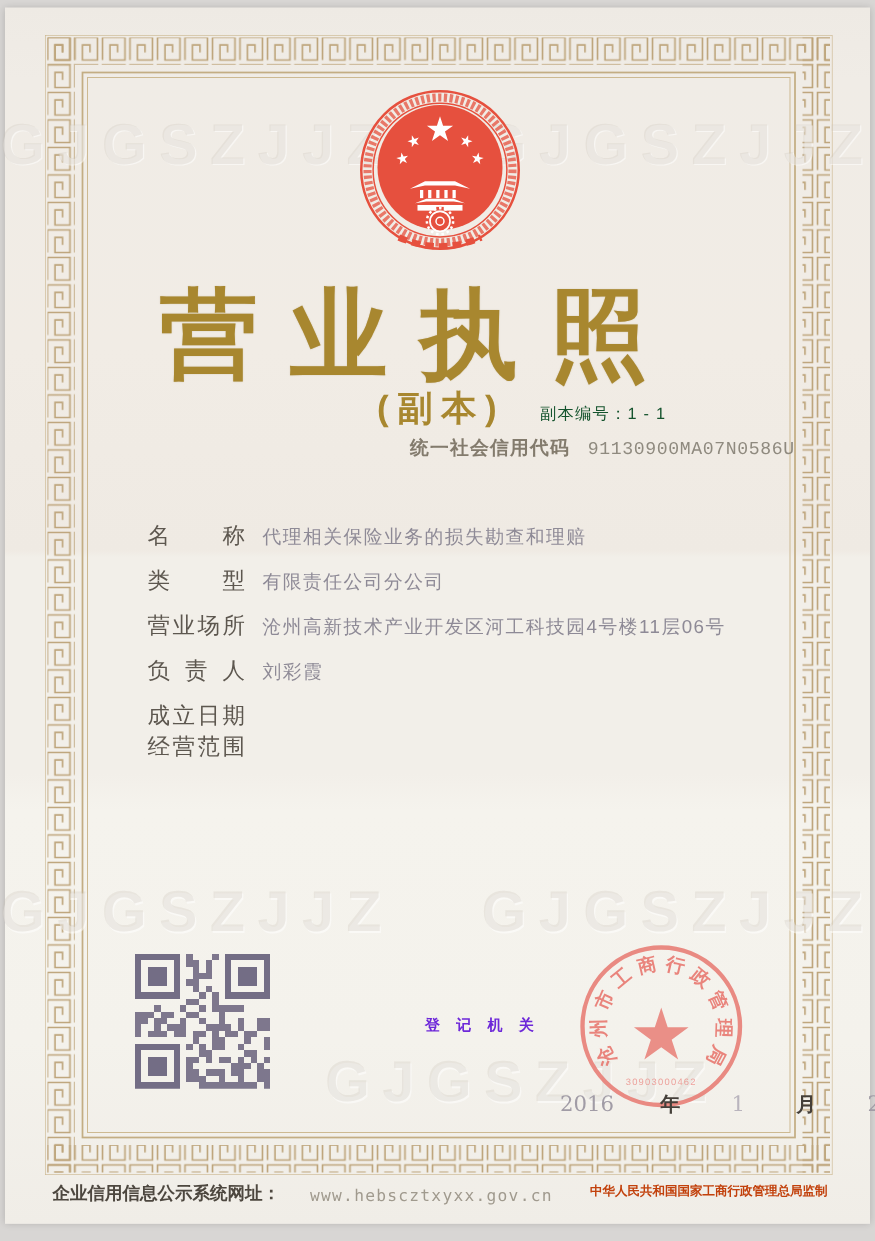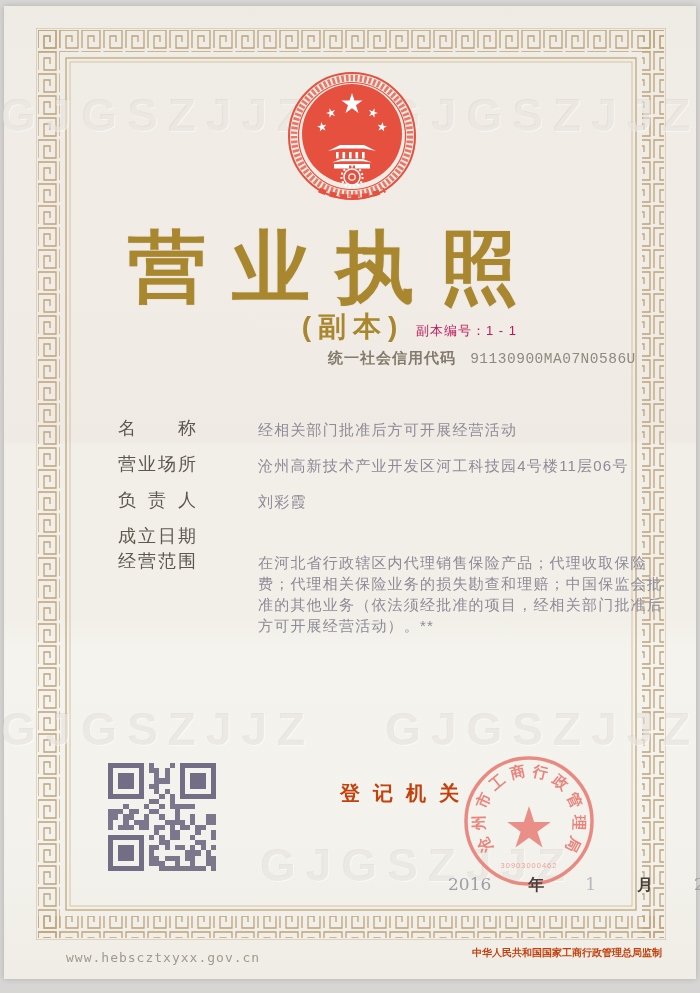--- a/index.html
+++ b/index.html
@@ -33,42 +33,42 @@
     position:absolute;left:0;top:216px;width:672px;
     text-align:center;font-size:78px;font-weight:700;
     color:#a8872f;letter-spacing:26px;margin-right:-26px;
     text-shadow:0 0 1px rgba(140,110,40,.4);
   }
   .subtitle{
     position:absolute;left:0;top:308px;width:706px;text-align:center;
     font-size:28px;font-weight:700;color:#a8872f;letter-spacing:7px;
   }
   .copy-no{
-    position:absolute;left:416px;top:322px;
-    font-size:13px;color:#be185d;letter-spacing:1px;
+    position:absolute;left:432px;top:322px;
+    font-size:13px;color:#14532d;letter-spacing:1px;
   }
   .credit-line{position:absolute;left:328px;top:349px;font-size:15px;}
   .credit-label{color:#837b6d;font-weight:700;letter-spacing:1px;}
   .credit-value{color:#8f8a7f;font-family:"Liberation Mono",monospace;font-size:14.5px;margin-left:10px;letter-spacing:.5px;}
   .fields{position:absolute;left:118px;top:417px;width:548px;}
-  .field-row{display:flex;align-items:flex-start;margin-bottom:13px;gap:48px;}
+  .field-row{display:flex;align-items:flex-start;margin-bottom:13px;}
   .field-row.tight{margin-bottom:3px;}
   .field-label{
     flex:none;width:78px;font-size:18px;line-height:22px;color:#5d574f;
     text-align:justify;text-align-last:justify;font-weight:500;
   }
   .field-value{
     margin-left:14px;max-width:458px;
     font-size:15px;line-height:21px;letter-spacing:1.2px;
     color:#8e8a96;padding-top:2px;
   }
   .qr{position:absolute;left:108px;top:763px;}
   .reg-label{
-    position:absolute;left:340px;top:780px;
-    font-size:20px;font-weight:600;color:#c2410c;letter-spacing:13px;white-space:nowrap;
+    position:absolute;left:340px;top:812px;
+    font-size:12px;font-weight:600;color:#6d28d9;letter-spacing:13px;white-space:nowrap;
   }
   .seal{position:absolute;left:461px;top:753px;opacity:.88;pointer-events:none;}
   .seal text{font-family:"Liberation Sans",sans-serif;}
   .date-row{
     position:absolute;left:448px;top:874px;display:flex;align-items:baseline;
     font-size:16px;color:#443f39;font-weight:600;white-space:nowrap;gap:28px;
   }
   .date-num{color:#a19ca6;font-weight:400;font-size:17px;font-family:"DejaVu Serif",serif;}
   .date-num.faint{color:#b9b4bd;}
   .date-row .gap-s{margin-left:9px;} .date-row .gap-m{margin-left:13px;}
@@ -140,37 +140,40 @@
 </div>
 
 <div class="credit-line">
   <span class="credit-label">统一社会信用代码</span>
   <span class="credit-value">91130900MA07N0586U</span>
 </div>
 
 <div class="fields">
   <div class="field-row">
     <span class="field-label">名称</span>
-    <span class="field-value">经相关部门批准后方可开展经营活动</span>
+    <span class="field-value">代理相关保险业务的损失勘查和理赔</span>
+  </div>
+  <div class="field-row">
+    <span class="field-label">类型</span>
+    <span class="field-value">有限责任公司分公司</span>
   </div>
   <div class="field-row">
     <span class="field-label">营业场所</span>
     <span class="field-value">沧州高新技术产业开发区河工科技园4号楼11层06号</span>
   </div>
   <div class="field-row">
     <span class="field-label">负责人</span>
     <span class="field-value">刘彩霞</span>
   </div>
   <div class="field-row tight">
     <span class="field-label">成立日期</span>
     <span class="field-value"></span>
   </div>
   <div class="field-row">
     <span class="field-label">经营范围</span>
-    <span class="field-value">在河北省行政辖区内代理销售保险产品；代理收取保险费；代理相关保险业务的损失勘查和理赔；中国保监会批准的其他业务（依法须经批准的项目，经相关部门批准后方可开展经营活动）。**</span>
   </div>
 </div>
 
 <svg class="qr" width="108" height="108" viewBox="0 0 21 21" shape-rendering="crispEdges">
   <rect x="0" y="0" width="21" height="21" fill="none"></rect>
   <g fill="#736d85" opacity="0.92">
       <rect x="8" y="0" width="1" height="1"></rect>
       <rect x="12" y="0" width="1" height="1"></rect>
       <rect x="8" y="1" width="1" height="1"></rect>
       <rect x="9" y="1" width="1" height="1"></rect>
@@ -330,15 +333,16 @@
 <div class="date-row">
   <span class="date-num">2016</span>
   <span class="gap-s">年</span>
   <span class="date-num faint gap-m">1</span>
   <span class="gap-m">月</span>
   <span class="date-num gap-m">28</span>
   <span class="gap-m">日</span>
 </div>
 
 <div class="footer">
+  <span class="footer-site-label">企业信用信息公示系统网址：</span>
   <span class="footer-url">www.hebscztxyxx.gov.cn</span>
   <span class="footer-right">中华人民共和国国家工商行政管理总局监制</span>
 </div>
 
 </body></html>

